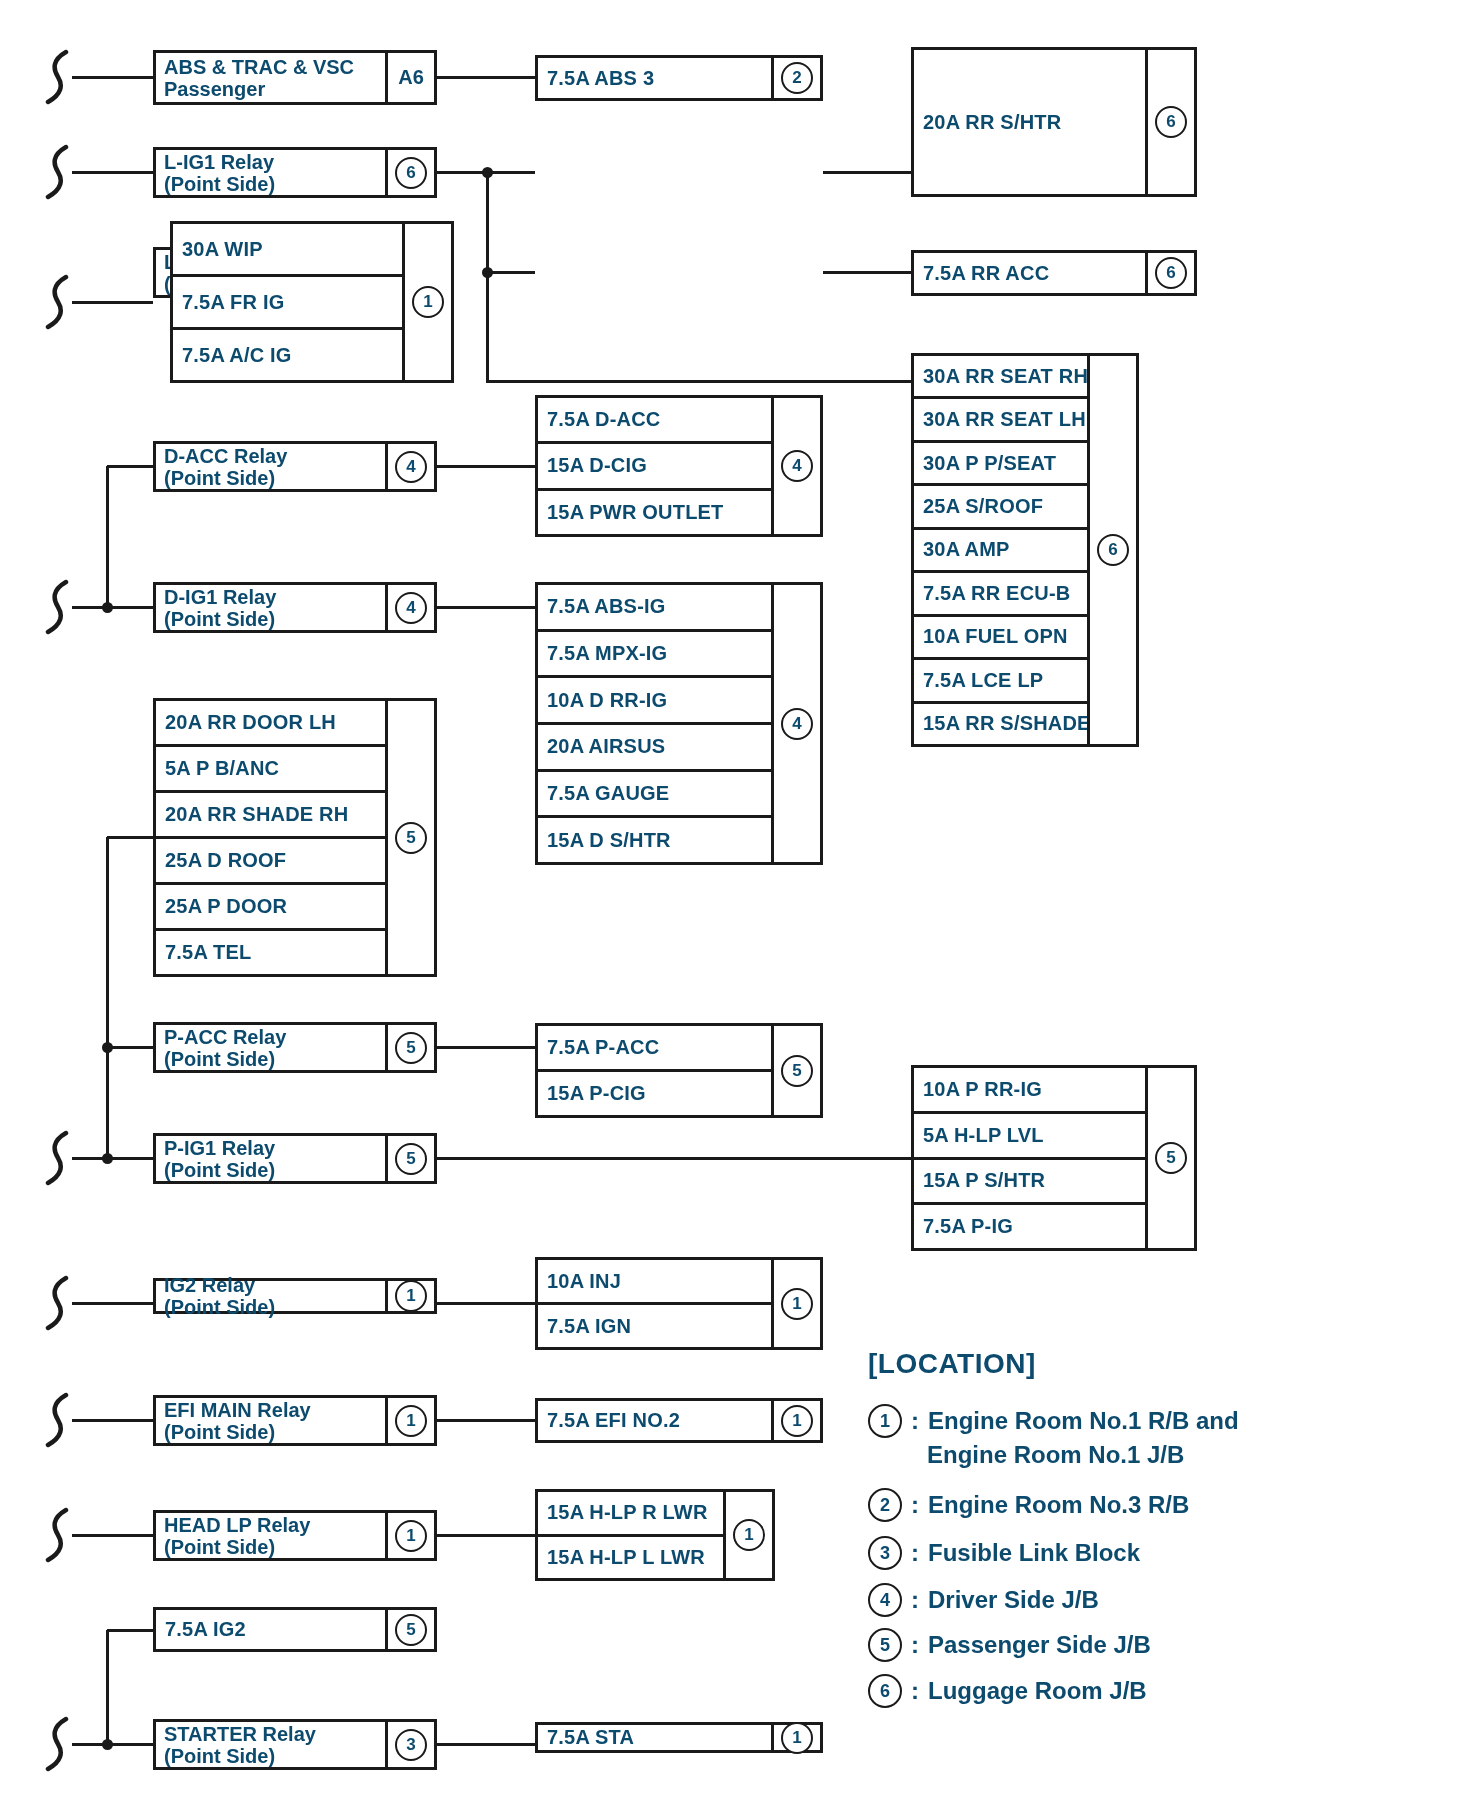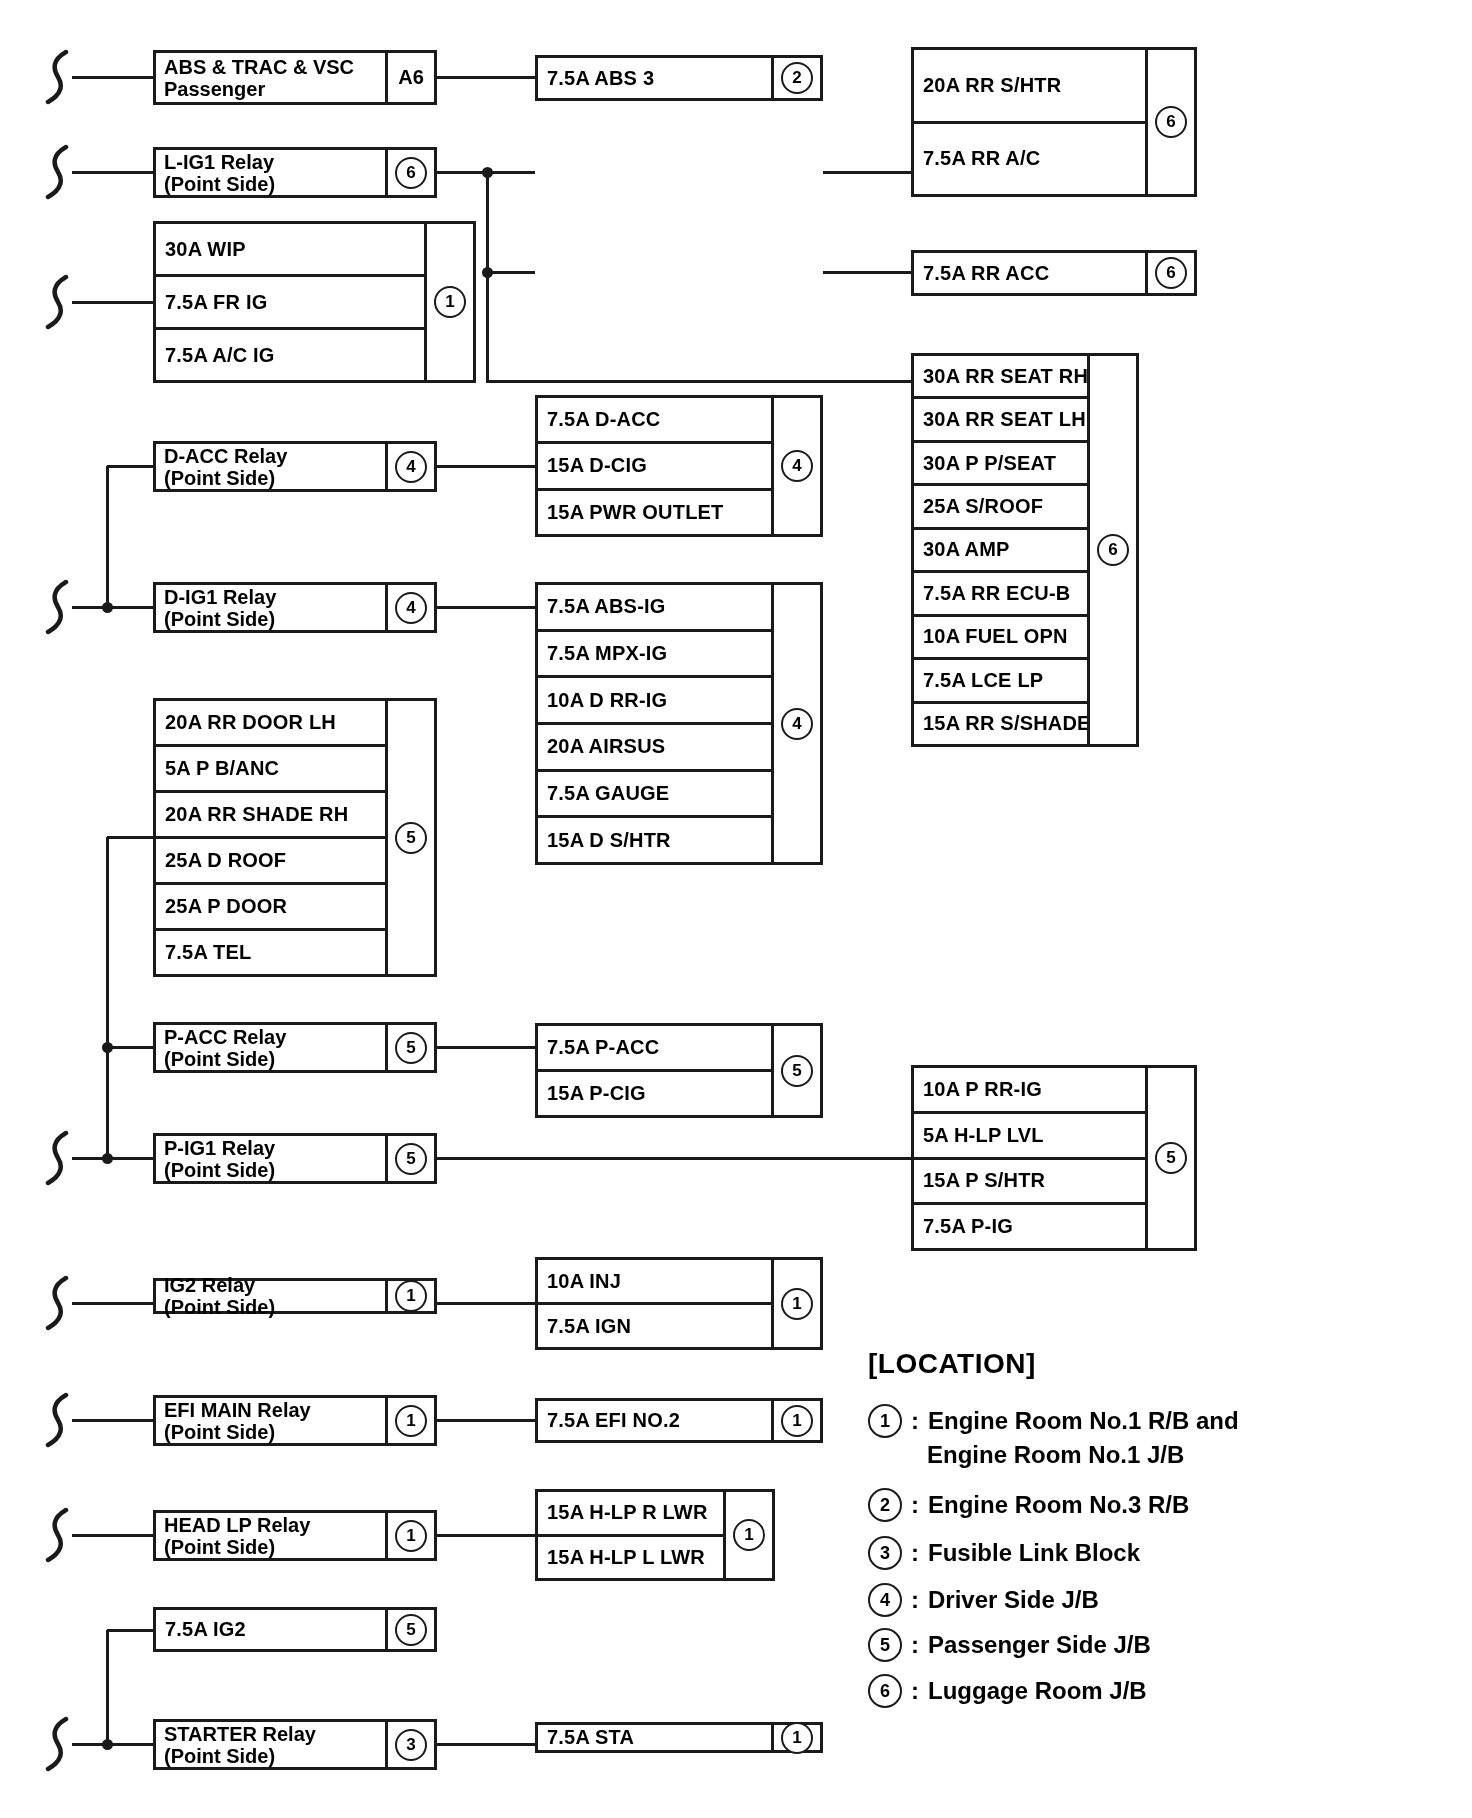--- a/index.html
+++ b/index.html
@@ -1,18 +1,18 @@
 <!DOCTYPE html>
 <html><head>
 <meta charset="utf-8">
 <style>
   html,body{margin:0;padding:0;background:#ffffff;}
   .canvas{
     position:relative;width:1472px;height:1818px;background:#ffffff;
-    font-family:"Liberation Sans", sans-serif;color:#000000;overflow:hidden;
+    font-family:"Liberation Sans", sans-serif;color:#0c4a6e;overflow:hidden;
   }
   
   .wire{position:absolute;background:#1a1a1a;}
   .dot{position:absolute;width:11px;height:11px;border-radius:50%;background:#1a1a1a;}
   .squig{position:absolute;}
   
   .group,.relay,.device{
     position:absolute;border:3px solid #1a1a1a;background:#fff;box-sizing:border-box;
   }
   .rows{position:absolute;left:0;top:0;bottom:0;right:46px;display:flex;flex-direction:column;}
@@ -210,37 +210,36 @@
         <div class="row">7.5A ABS 3</div>
       </div>
     <div class="brk">
         <span class="circ">2</span>
       </div>
   </div>
 
   <div class="group" style="left:911px;top:47px;width:286px;height:150px">
     <div class="rows">
       <div class="row">20A RR S/HTR</div>
-      <div class="row">7.5A RR A/C</div>
     </div>
     <div class="brk">
         <span class="circ">6</span>
       </div>
   </div>
 
   <div class="group" style="left:911px;top:250px;width:286px;height:46px">
     <div class="rows">
         <div class="row">7.5A RR ACC</div>
       </div>
     <div class="brk">
         <span class="circ">6</span>
       </div>
   </div>
 
-  <div class="group" style="left:153px;top:221px;width:323px;height:162px">
+  <div class="group" style="left:170px;top:221px;width:284px;height:162px">
     <div class="rows">
       <div class="row">30A WIP</div>
       <div class="row">7.5A FR IG</div>
       <div class="row">7.5A A/C IG</div>
     </div>
     <div class="brk">
         <span class="circ">1</span>
       </div>
   </div>
 

